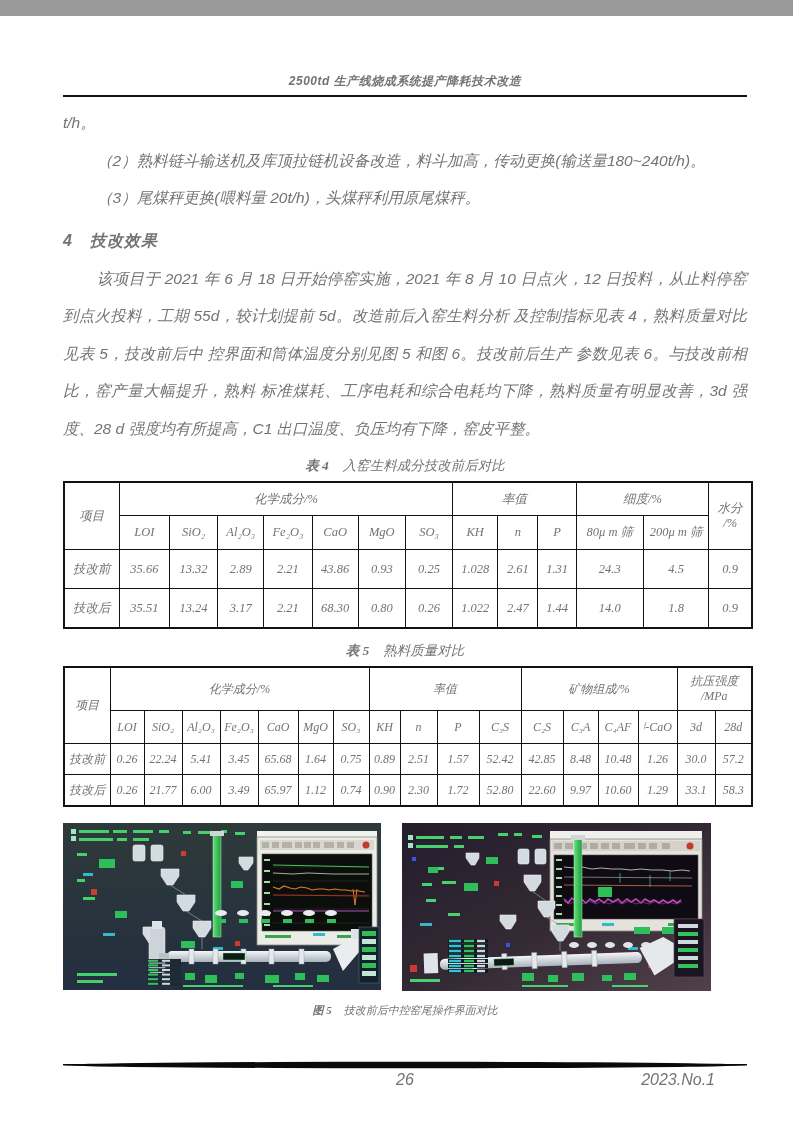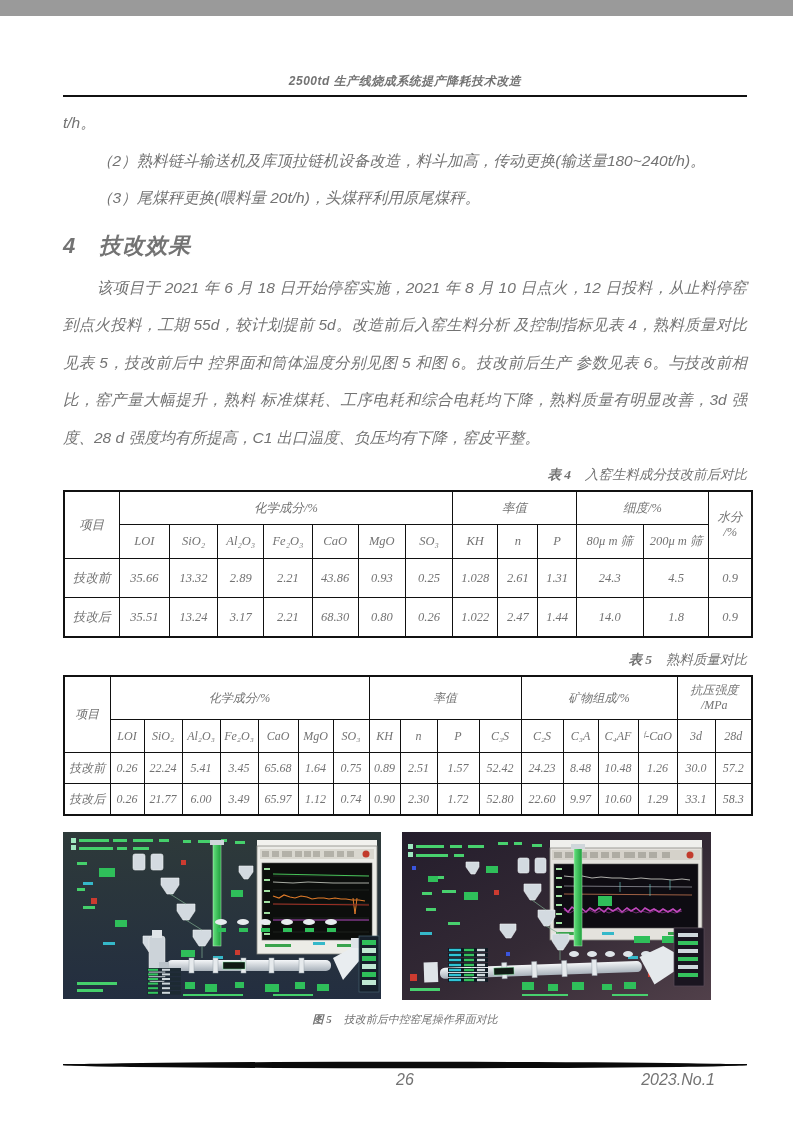--- a/index.html
+++ b/index.html
@@ -24,27 +24,27 @@
   }
   
   .para{
     font-size:15.5px;line-height:37.5px;
     text-align:justify;
     margin:0;
   }
   .para.first{margin-top:7px;}
   .para.indent{text-indent:2.2em;}
   .section-heading{
-    font-size:22px;font-weight:700;
+    font-size:16px;font-weight:700;
     margin:14px 0 8px 0;
     letter-spacing:1px;
   }
   
   .tbl-caption{
-    text-align:right;
+    text-align:center;
     font-family:"Liberation Serif",serif;
     font-size:13.5px;
     margin:10px 0 6px 0;
   }
   .tbl-caption .cap-label{font-weight:600;margin-right:14px;}
   table.data{
     border-collapse:collapse;
     width:690px;
     table-layout:fixed;
     font-family:"Liberation Serif",serif;
@@ -244,21 +244,21 @@
         <td>22.24</td>
         <td>5.41</td>
         <td>3.45</td>
         <td>65.68</td>
         <td>1.64</td>
         <td>0.75</td>
         <td>0.89</td>
         <td>2.51</td>
         <td>1.57</td>
         <td>52.42</td>
-        <td>24.23</td>
+        <td>42.85</td>
         <td>8.48</td>
         <td>10.48</td>
         <td>1.26</td>
         <td>30.0</td>
         <td>57.2</td>
       </tr>
       <tr class="d">
         <td>技改后</td>
         <td>0.26</td>
         <td>21.77</td>

